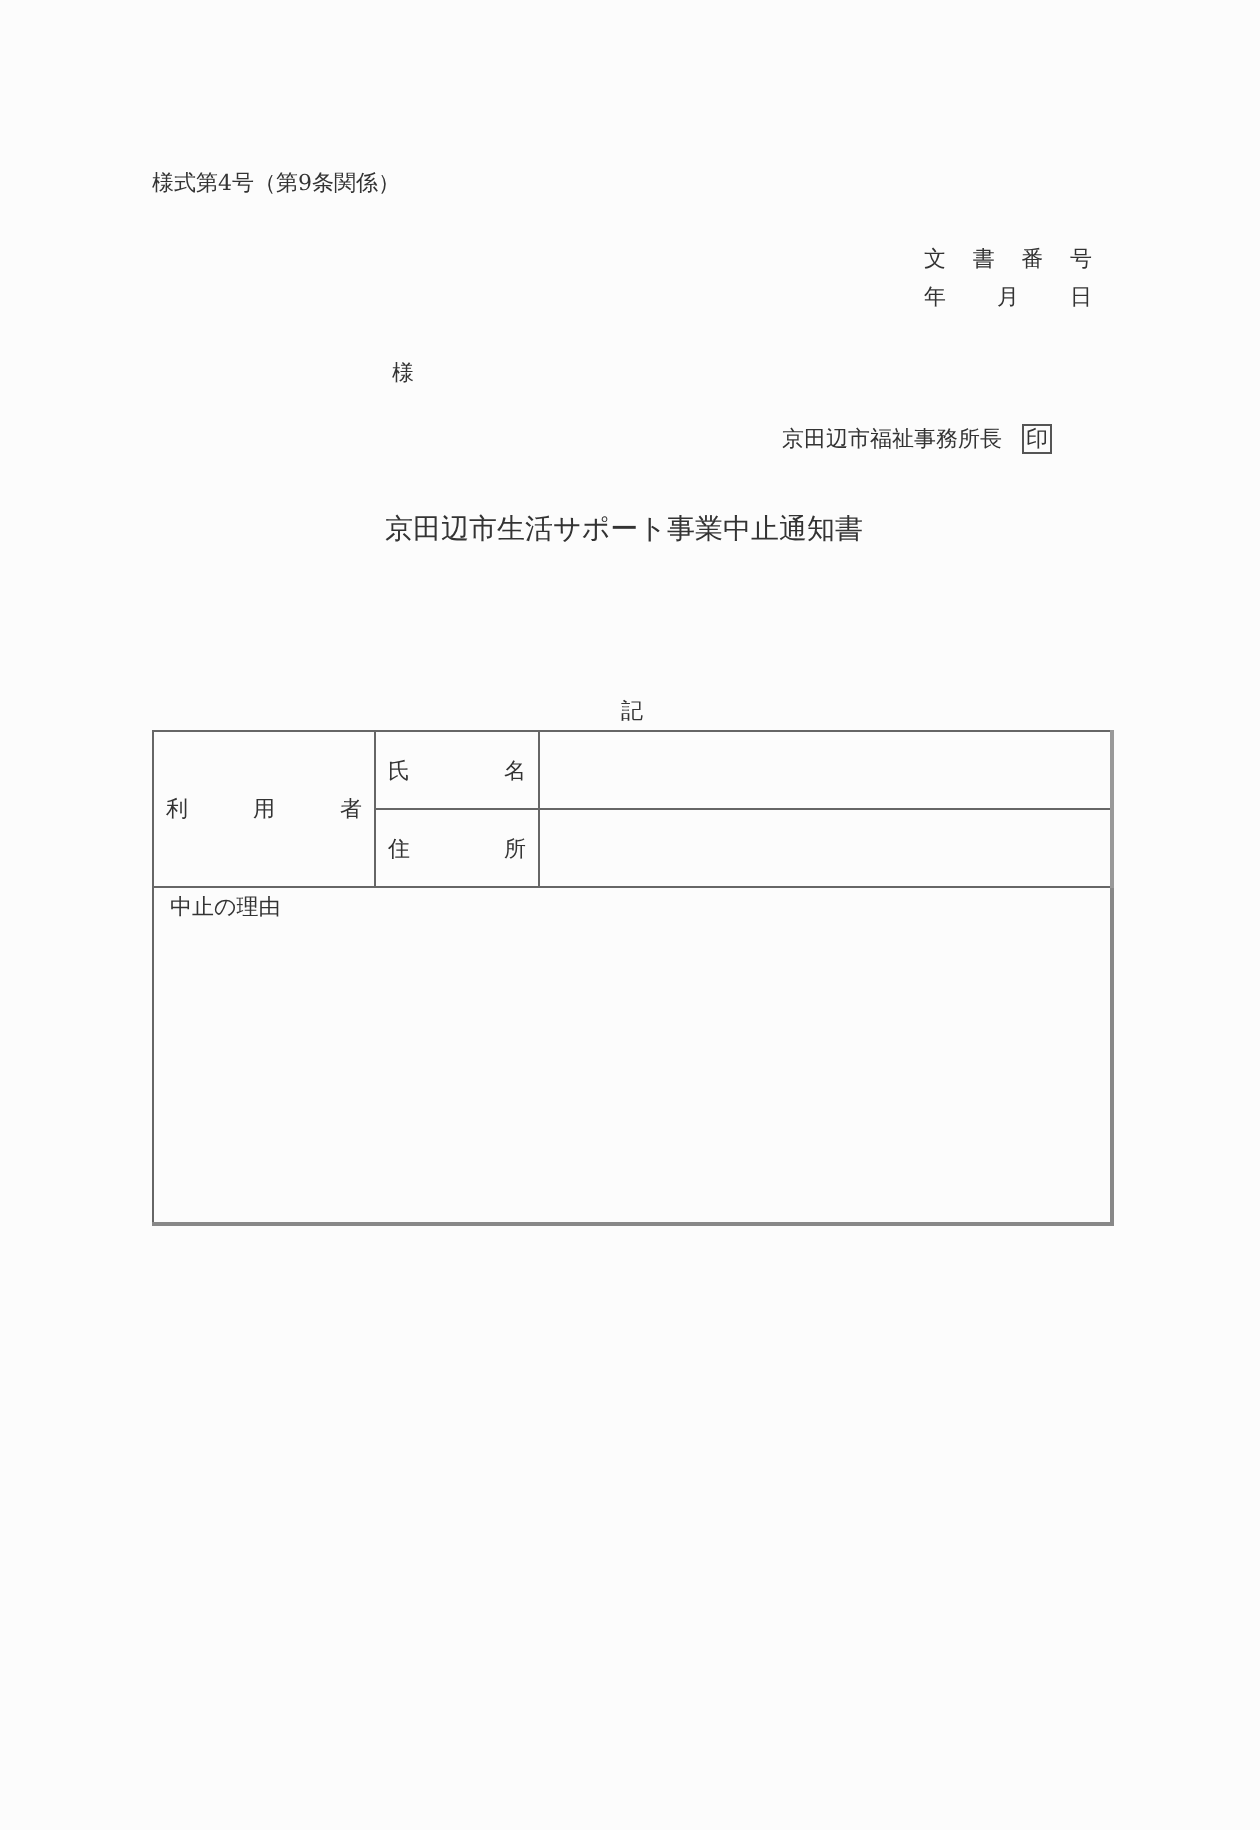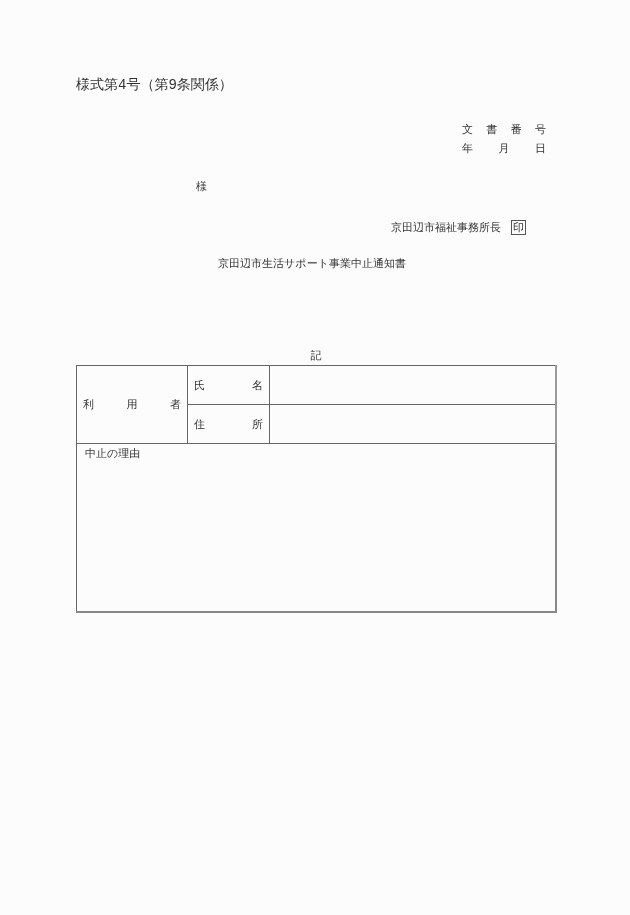--- a/index.html
+++ b/index.html
@@ -11,38 +11,38 @@
       width: 630px;
       height: 915px;
       position: relative;
       overflow: hidden;
       font-family: "DejaVu Serif", "Liberation Serif", serif;
       color: #333333;
       font-size: 11px;
     }
     .abs { position: absolute; white-space: nowrap; }
 
-    .form-number { left: 76px; top: 76px; font-size: 14px; letter-spacing: 0; font-family: Liberation Mono, monospace; }
+    .form-number { left: 76px; top: 84px; font-size: 11px; letter-spacing: 0; }
 
     .doc-no-row { left: 462px; top: 122px; width: 84px; display: flex; justify-content: space-between; font-size: 11px; }
     .date-row { left: 462px; top: 141px; width: 84px; display: flex; justify-content: space-between; font-size: 11px; }
 
     .addressee { left: 196px; top: 179px; font-size: 11px; }
 
-    .sender { left: 391px; top: 220px; display: flex; align-items: center; font-size: 11px; }
+    .sender { left: 391px; top: 212px; display: flex; align-items: center; font-size: 11px; }
     .seal {
       display: inline-block;
       margin-left: 10px;
       border: 1px solid #555;
       padding: 0 1px;
       line-height: 13px;
       font-size: 11px;
     }
 
-    .title { left: 0; width: 630px; text-align: center; top: 256px; font-size: 11px; }
+    .title { left: 0; width: 630px; text-align: center; top: 256px; font-size: 14px; }
     .title span { margin-left: -6px; }
 
     .body-text {
       left: 76px;
       top: 292px;
       width: 482px;
       white-space: normal;
       font-size: 11px;
       line-height: 21px;
     }

